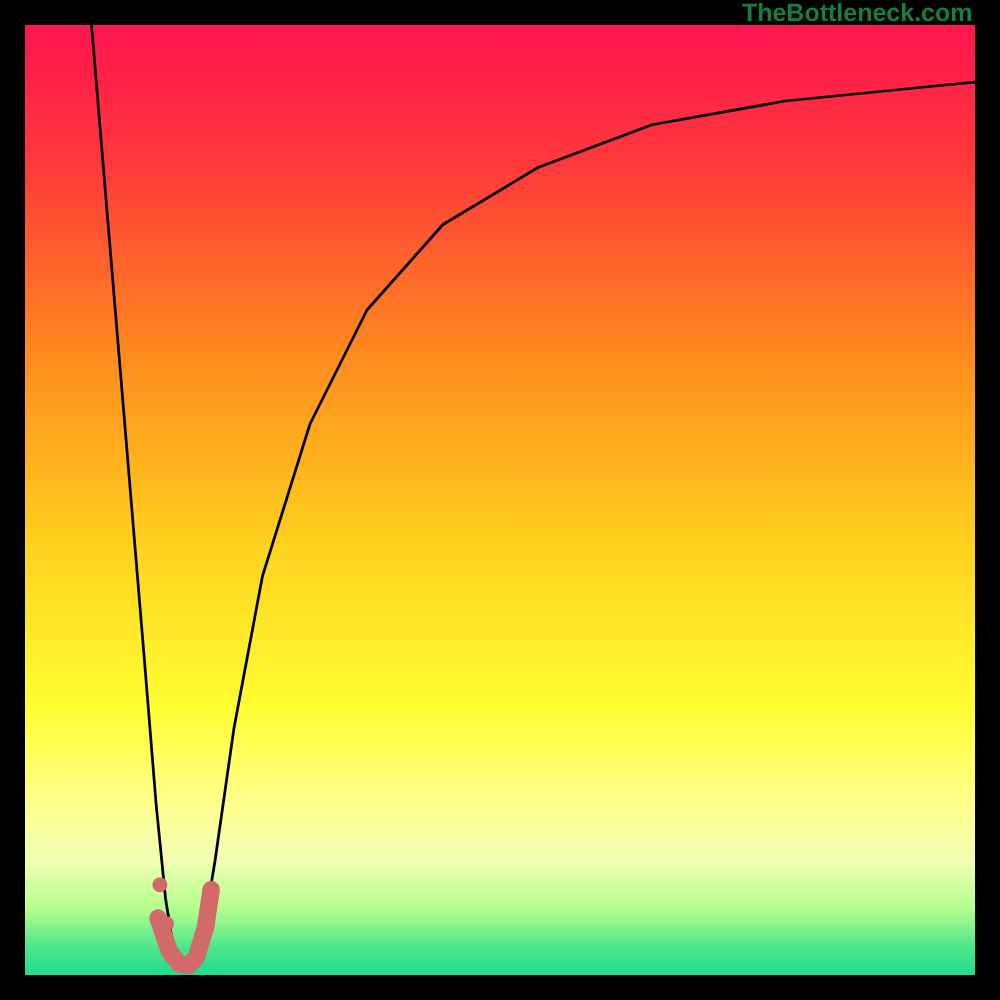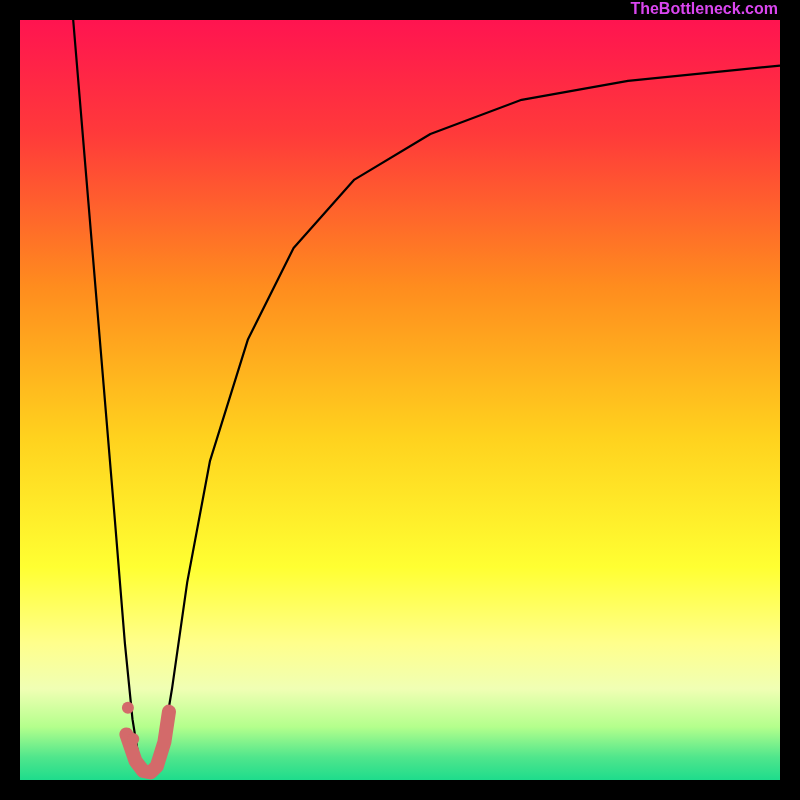--- a/index.html
+++ b/index.html
@@ -15,23 +15,23 @@
     left: 20px;
     top: 20px;
     width: 760px;
     height: 760px;
   }
   .watermark {
     position: absolute;
     top: 0px;
     right: 22px;
     font-family: Arial, Helvetica, sans-serif;
-    font-size: 16px;
+    font-size: 20px;
     font-weight: bold;
-    color: #d946ef;
+    color: #15803d;
     letter-spacing: 0px;
     z-index: 10;
   }
 </style>
 </head>
 <body>
 
 <div class="watermark">TheBottleneck.com</div>
 
 <svg class="plot-area" viewBox="0 0 760 760" preserveAspectRatio="none">

